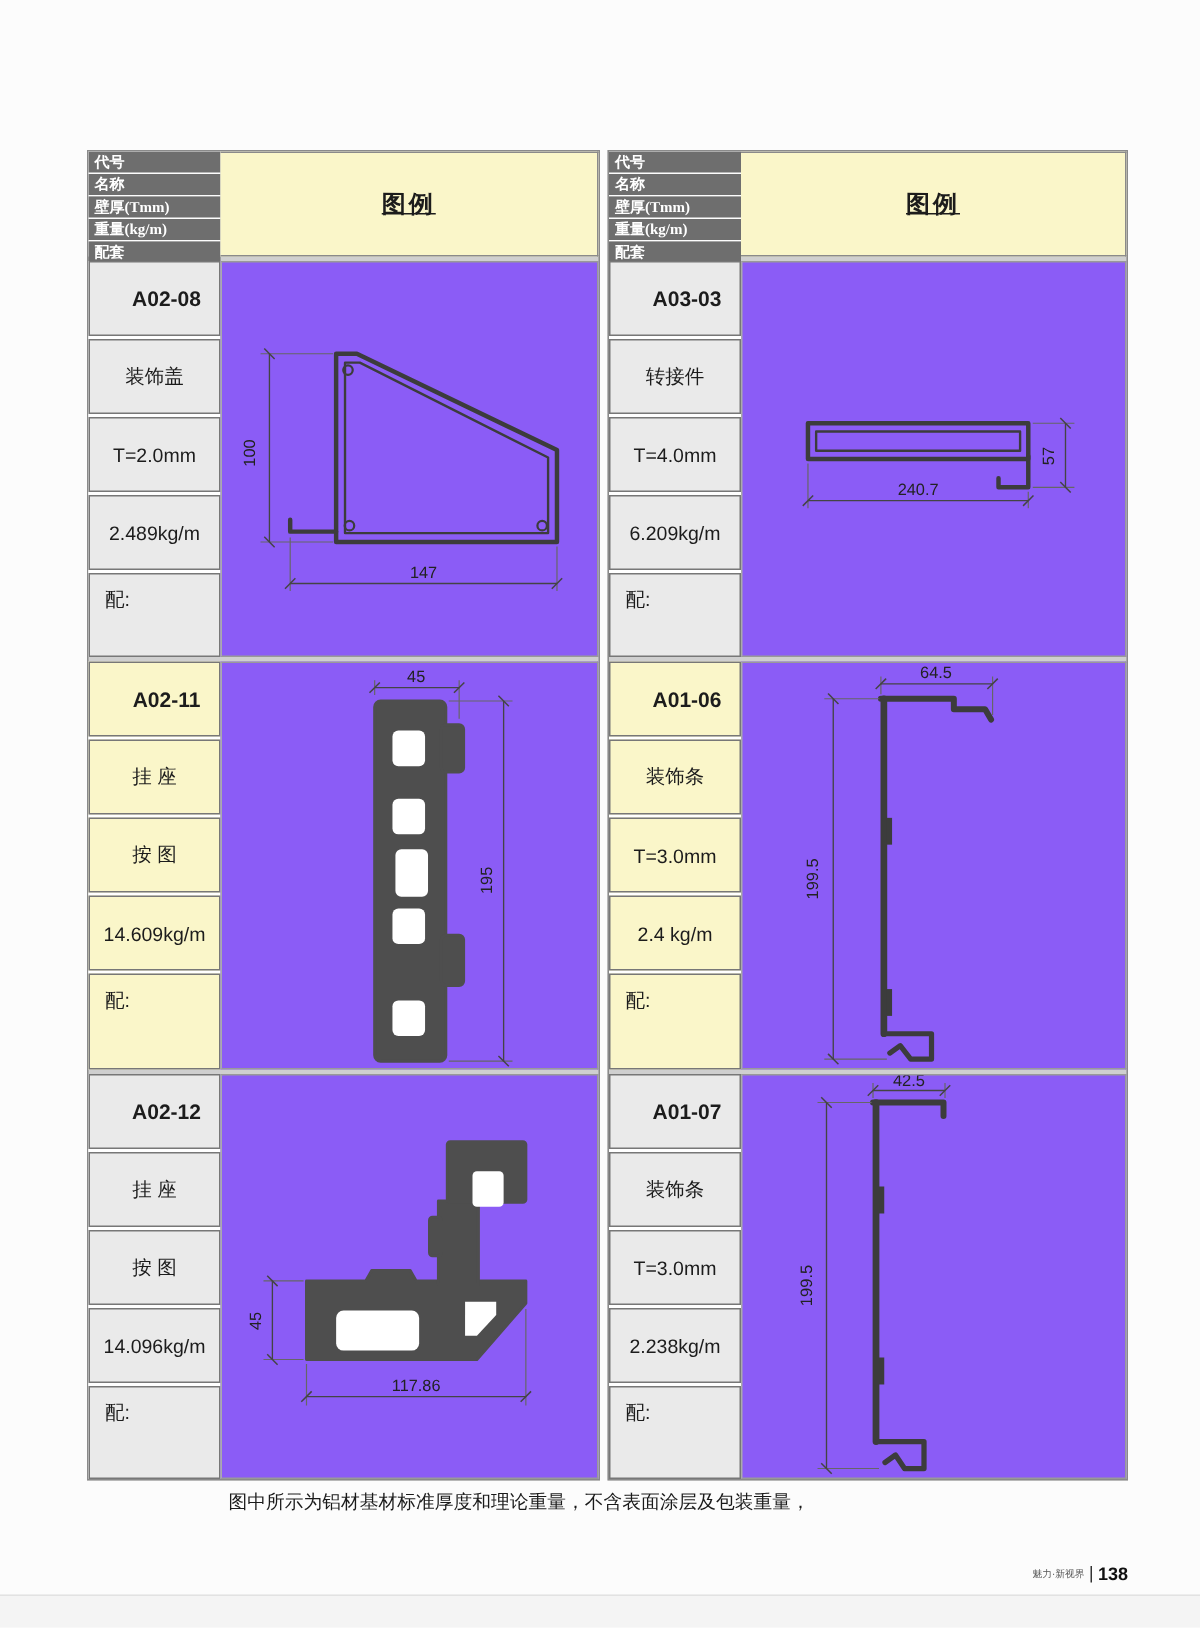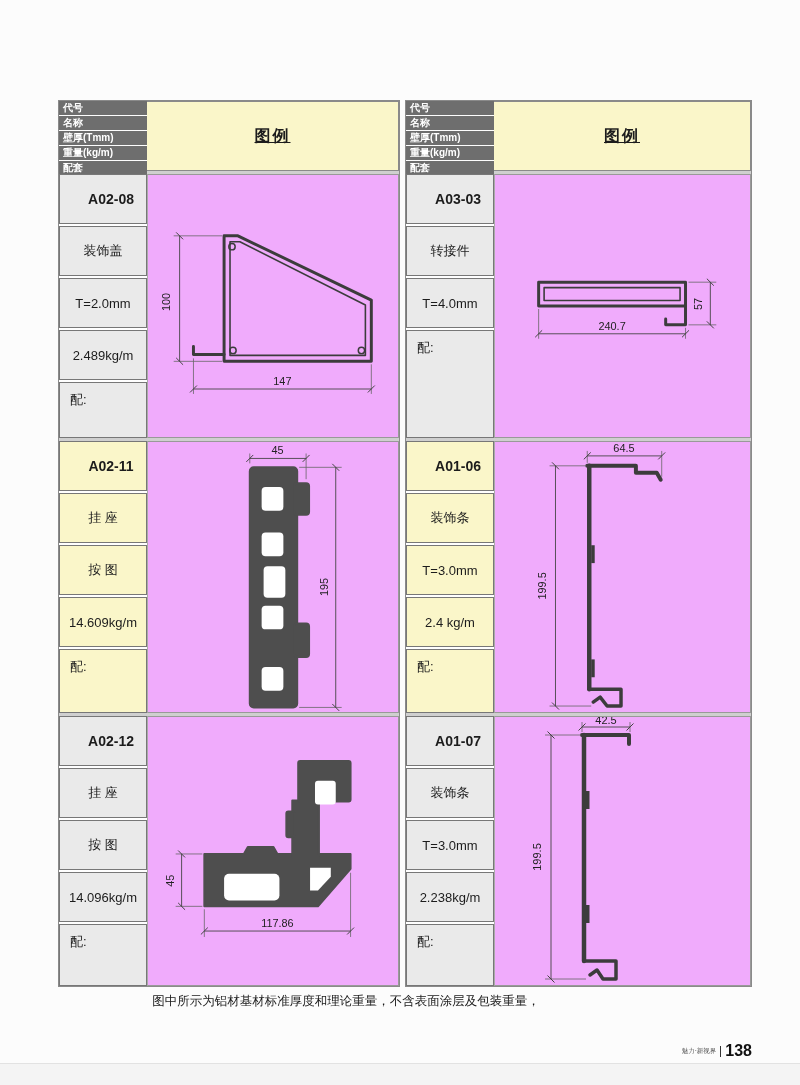--- a/index.html
+++ b/index.html
@@ -7,55 +7,55 @@
     width:800px;height:1085px;position:relative;overflow:hidden;
     background:#fcfcfc;
     font-family:"Liberation Sans","DejaVu Sans",sans-serif;
     color:#1c1c1c;
   }
   .tables{position:absolute;left:58px;top:100px;display:flex;gap:5px;}
   .ptable{width:340px;background:#cfcfcf;display:flex;flex-direction:column;gap:3px;border:1px solid #8a8a8a;}
   .ptable.right{width:345px;}
   
   .phead{display:flex;height:70px;background:#fff;}
-  .hd-labels{width:88px;display:flex;flex-direction:column;background:#fff;}
+  .hd-labels{width:88px;display:flex;flex-direction:column;background:#fff;font-family:Liberation Serif, serif;}
   .hd-label{flex:1;background:#6e6e6e;color:#fff;font-size:10px;font-weight:bold;
     display:flex;align-items:center;padding-left:4px;border-bottom:1px solid #fdfdfd;}
   .hd-label:last-child{border-bottom:none;}
   .hd-legend{flex:1;background:#faf6c9;border:1px solid #8a8a8a;border-left:none;
     display:flex;align-items:center;justify-content:center;font-size:16px;font-weight:bold;letter-spacing:2px;text-decoration:underline;}
   
   .prow{display:flex;background:#fff;}
   .prow.h1{height:264px;}
   .prow.h2{height:272px;}
   .prow.h3{height:270px;}
   .labels{width:88px;display:flex;flex-direction:column;gap:2px;background:#fff;}
   .cell{height:48px;border:1px solid #777;display:flex;align-items:center;justify-content:center;
     font-size:13px;}
   .tone-gray .cell{background:#eaeaea;}
   .tone-yellow .cell{background:#faf6c9;}
   .cell.code{font-weight:bold;font-size:14px;padding-left:16px;}
   .cell.match{flex:1;align-items:flex-start;justify-content:flex-start;padding:8px 0 0 10px;}
-  .diagram{flex:1;background:#f0abfc;border:1px solid #999;border-left:1px solid #aaa;position:relative;}
+  .diagram{flex:1;background:#8b5cf6;border:1px solid #999;border-left:1px solid #aaa;position:relative;}
   .diagram svg{display:block;width:100%;height:100%;}
   
   .prof{stroke:#3c3c3c;fill:none;stroke-linejoin:round;stroke-linecap:round;}
   .sw3{stroke-width:3;}
   .sw2{stroke-width:1.6;}
   .solid{fill:#4e4e4e;stroke:#4e4e4e;stroke-width:2;stroke-linejoin:round;}
   .hole{fill:#ffffff;stroke:none;}
   .ext{stroke:#666;stroke-width:0.8;fill:none;}
   .diml{stroke:#444;stroke-width:0.9;fill:none;}
   svg text{font-family:"Liberation Sans","DejaVu Sans",sans-serif;font-size:11px;fill:#222;}
   
   .note{position:absolute;left:0;top:992px;width:692px;text-align:center;font-size:12.5px;line-height:1.55;color:#1a1a1a;}
   .brandline{position:absolute;right:48px;top:1042px;display:flex;align-items:center;gap:4px;}
   .brand{font-size:6.5px;color:#555;}
   .sep{width:1px;height:11px;background:#333;}
-  .pageno{font-size:16px;font-weight:bold;color:#111;}
+  .pageno{font-size:12px;font-weight:bold;color:#111;}
   .bottom-strip{position:absolute;left:0;top:1063px;width:800px;height:22px;background:#f4f4f4;border-top:1px solid #e2e2e2;}
 </style>
 </head>
 <body>
 
 <svg width="0" height="0" style="position:absolute">
   <defs>
     <marker id="tk" markerWidth="9" markerHeight="9" refX="4.5" refY="4.5" orient="auto" markerUnits="userSpaceOnUse">
       <path d="M1,8 L8,1" stroke="#444" stroke-width="1" fill="none"></path>
     </marker>
@@ -172,20 +172,21 @@
         <div class="hd-label">配套</div>
       </div>
       <div class="hd-legend">图例</div>
     </div>
 
     <div class="prow h1">
       <div class="labels tone-gray">
         <div class="cell code">A03-03</div>
         <div class="cell">转接件</div>
         <div class="cell">T=4.0mm</div>
+        <div class="cell">6.209kg/m</div>
         <div class="cell match">配:</div>
       </div>
       <div class="diagram">
         <svg viewBox="0 0 253 264">
           <rect class="prof sw3" x="42" y="108" width="148" height="24"></rect>
           <rect class="prof sw2" x="47.5" y="113.5" width="137" height="13"></rect>
           <path class="prof sw3" d="M190,130 V151 H170 V145"></path>
           <path class="ext" d="M193,108 H221 M193,151 H221"></path>
           <line class="diml" x1="215" y1="108" x2="215" y2="151" marker-start="url(#tk)" marker-end="url(#tk)"></line>
           <text x="207" y="130" text-anchor="middle" transform="rotate(-90 207 130)">57</text>

